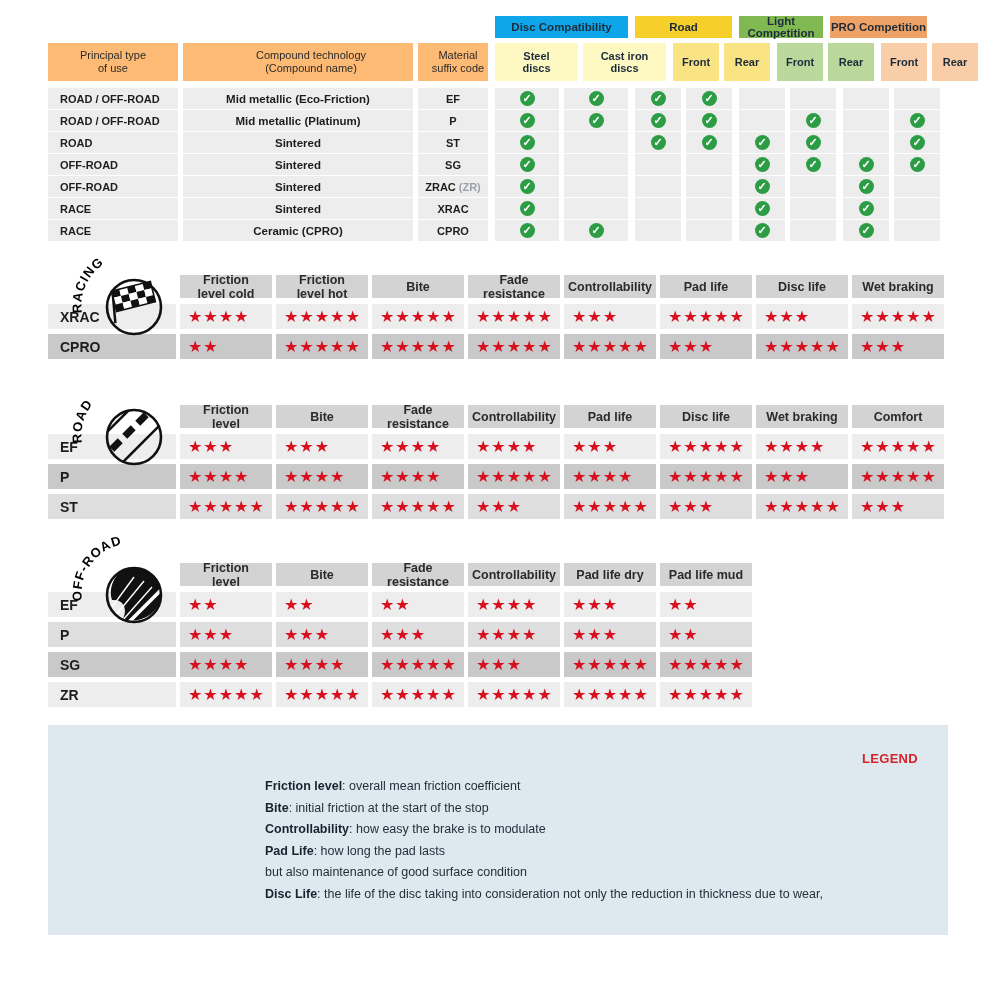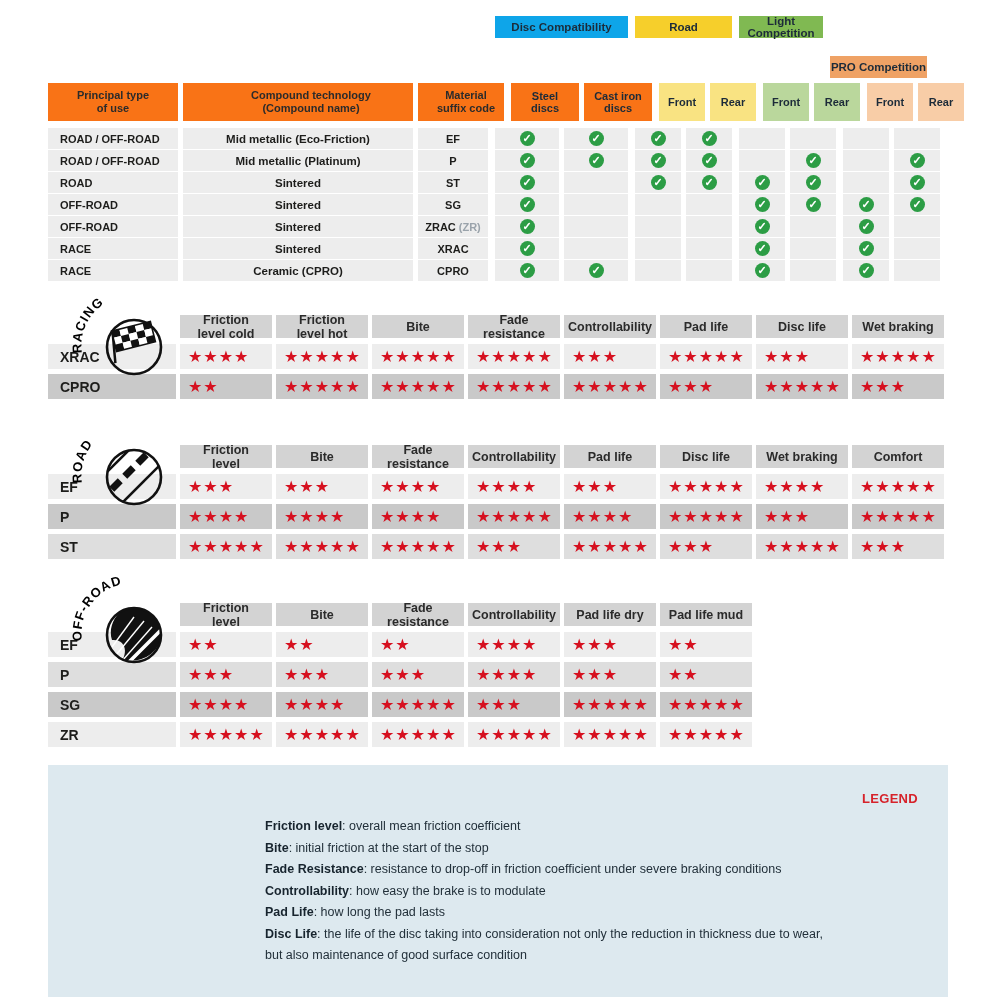--- a/index.html
+++ b/index.html
@@ -10,26 +10,26 @@
   .row { display:flex; align-items:stretch; }
   .gap5 { margin-right:5px; } .gap7 { margin-right:7px; }
   .cell { display:flex; align-items:center; justify-content:center; text-align:center;
           background:#ededed; font-size:11px; }
   .grouprow { margin-bottom:5px; }
   .spacer { width:447px; background:transparent; }
   .ghead { height:22px; font-weight:bold; color:#1c2b39; font-size:11.5px; }
   .ghead.disc { width:133px; background:#0ea5e9; }
   .ghead.road { width:97px; background:#f6cf2b; }
   .ghead.light{ width:84px; background:#80b952; }
-  .ghead.pro  { width:97px; background:#efa265;margin-top:40px; }
+  .ghead.pro  { width:97px; background:#efa265; }
   .headrow { margin-bottom:7px; }
-  .hcell { height:38px; background:#f97316; font-weight:bold; white-space:pre-line; line-height:13px; color:#2b2b2b;}
-  .h-use  { width:130px; } .h-tech { width:230px;padding-left:26px; } .h-code { width:86px;padding-left:10px; }
+  .hcell { height:38px; background:#fdba74; font-weight:normal; white-space:pre-line; line-height:13px; color:#2b2b2b;}
+  .h-use  { width:130px; } .h-tech { width:230px;padding-left:26px; } .h-code { width:70px;padding-left:10px; }
   .sub { font-weight:bold; color:#1c2b39; line-height:12px; }
-  .sub.s0, .sub.s1 { width:68px; background:#f97316; }
+  .sub.s0, .sub.s1 { width:83px; background:#fef9c3; }
   .sub.s2, .sub.s3 { width:46px; background:#f9e382; }
   .sub.s4, .sub.s5 { width:46px; background:#bad79c; }
   .sub.s6, .sub.s7 { width:46px; background:#f8cda7; }
   .crow { margin-bottom:1px; }
   .crow .cell { height:21px; font-weight:bold; }
   .c-use { width:130px; justify-content:flex-start; padding-left:12px; text-align:left; }
   .c-tech{ width:230px; font-size:11.5px; }
   .c-code{ width:70px; }
   .c-code .note { color:#9aa3ab; margin-left:3px; }
   .c-chk0,.c-chk1 { width:64px; } .c-chk { width:46px; }
@@ -460,19 +460,18 @@
         <div class="stars shade-light">★★★★★</div>
       </div>
     </div>
   </div>
 
 <div class="legend">
   <div class="legend-title">LEGEND</div>
   <div>
       <div class="legend-line"><strong>Friction level</strong>: overall mean friction coefficient</div>
       <div class="legend-line"><strong>Bite</strong>: initial friction at the start of the stop</div>
-      <div class="legend-line"><strong>Fade Resistance</strong>: resistance to drop-off in friction coefficient under severe braking conditions</div>
       <div class="legend-line"><strong>Controllability</strong>: how easy the brake is to modulate</div>
       <div class="legend-line"><strong>Pad Life</strong>: how long the pad lasts</div>
+      <div class="legend-line">but also maintenance of good surface condition</div>
       <div class="legend-line"><strong>Disc Life</strong>: the life of the disc taking into consideration not only the reduction in thickness due to wear,</div>
-      <div class="legend-line">but also maintenance of good surface condition</div>
     </div>
 </div>
 
 </body></html>

